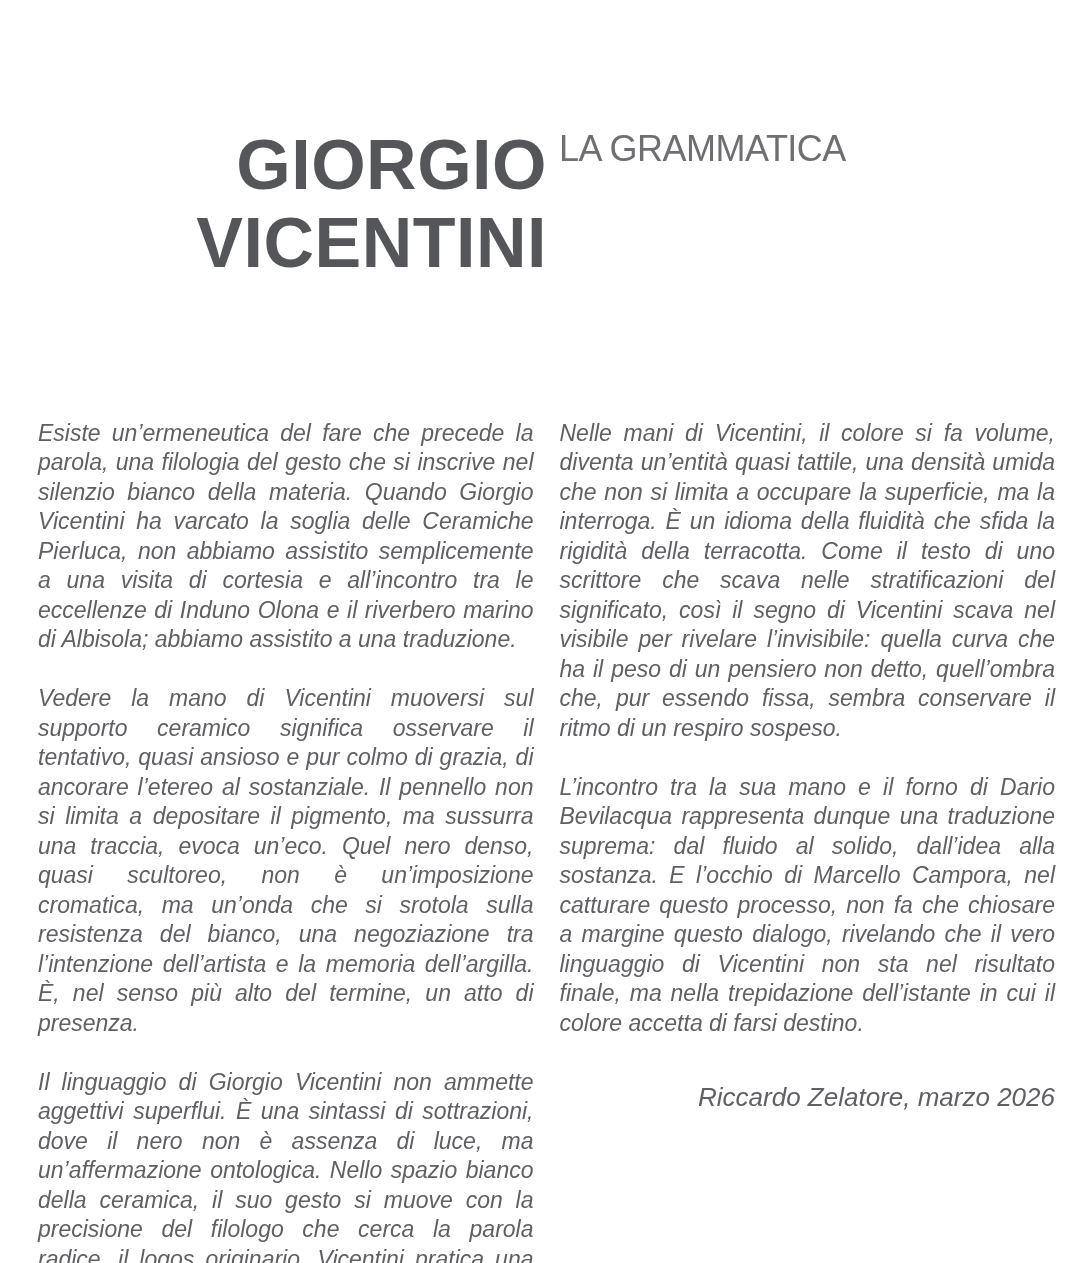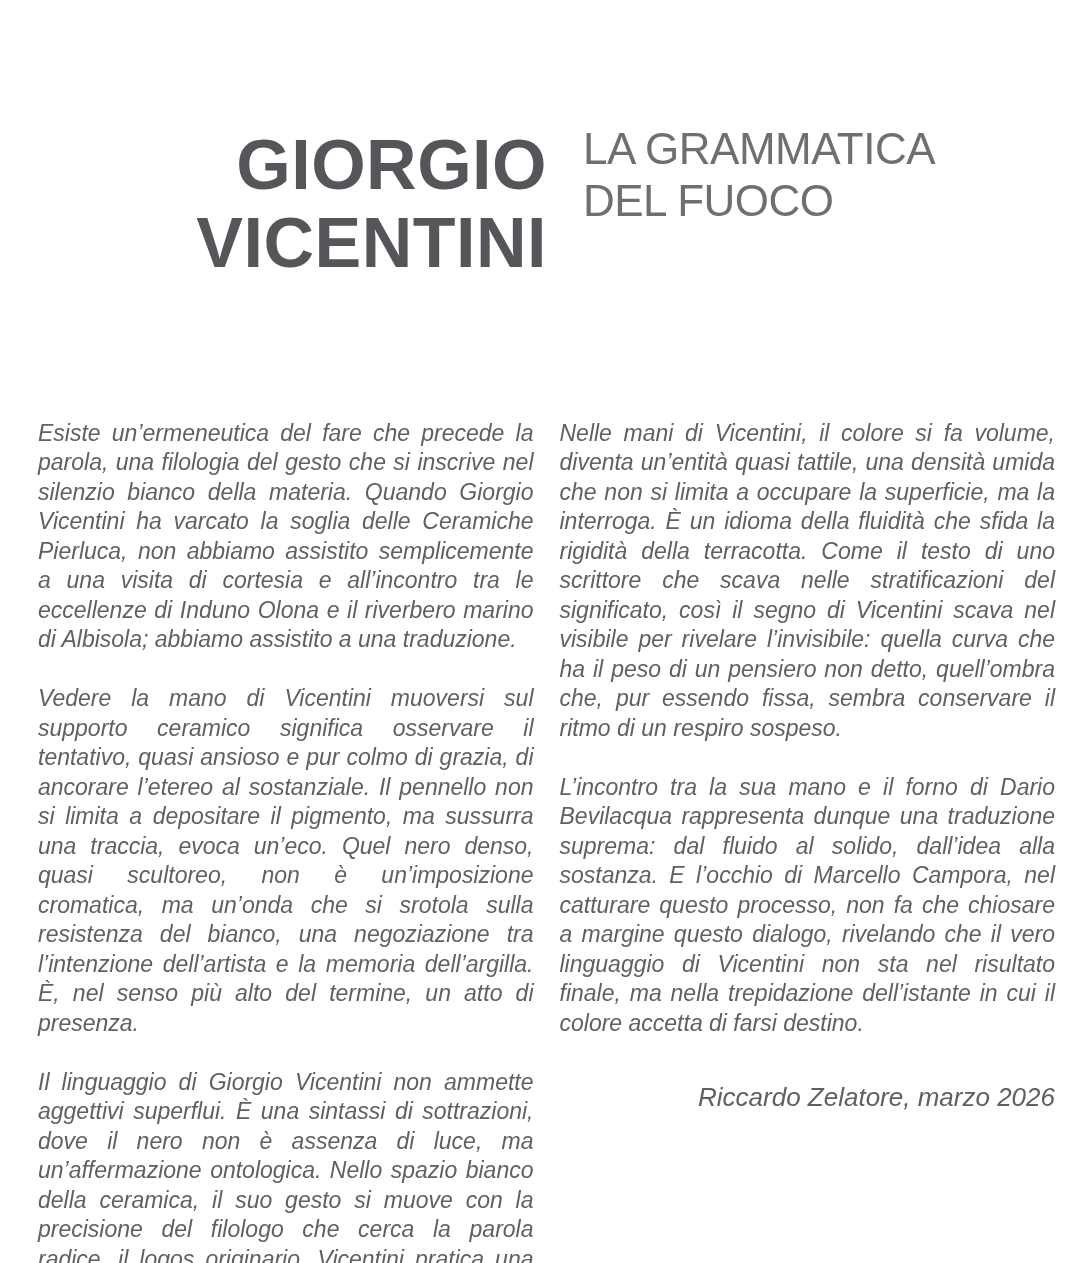--- a/index.html
+++ b/index.html
@@ -15,39 +15,38 @@
     overflow: hidden;
     font-family: "Liberation Sans", sans-serif;
     box-sizing: border-box;
     padding: 0 24px 0 38px;
   }
   
   .header {
     display: flex;
     align-items: flex-start;
     margin-top: 79px;
-    gap: 24px;
   }
   .title-block {
     width: 509px;
     flex: 0 0 509px;
     text-align: right;
     font-weight: bold;
     font-size: 70px;
     line-height: 78px;
     letter-spacing: 0.5px;
     color: #55565a;
     white-space: nowrap;
   }
   .subtitle-block {
     flex: 1;
     padding-left: 12px;
     margin-top: 44px;
     font-weight: 300;
-    font-size: 44px;
+    font-size: 36px;
     line-height: 52px;
     letter-spacing: -0.5px;
     color: #6e6f72;
     white-space: nowrap;
   }
   .title-line, .subtitle-line { display: block; }
   
   .article {
     display: flex;
     gap: 26px;
@@ -80,21 +79,20 @@
 
 <div class="page">
 
   <div class="header">
     <h1 class="title-block">
       <span class="title-line">GIORGIO</span>
       <span class="title-line">VICENTINI</span>
     </h1>
     <h2 class="subtitle-block">
       <span class="subtitle-line">LA GRAMMATICA</span>
-      <span class="subtitle-line">DEL FUOCO</span>
     </h2>
   </div>
 
   <div class="article">
     <div class="column">
       <p>Esiste un’ermeneutica del fare che precede la parola, una filologia del gesto che si inscrive nel silenzio bianco della materia. Quando Giorgio Vicentini ha varcato la soglia delle Ceramiche Pierluca, non abbiamo assistito semplicemente a una visita di cortesia e all’incontro tra le eccellenze di Induno Olona e il riverbero marino di Albisola; abbiamo assistito a una traduzione.</p>
       <p>Vedere la mano di Vicentini muoversi sul supporto ceramico significa osservare il tentativo, quasi ansioso e pur colmo di grazia, di ancorare l’etereo al sostanziale. Il pennello non si limita a depositare il pigmento, ma sussurra una traccia, evoca un’eco. Quel nero denso, quasi scultoreo, non è un’imposizione cromatica, ma un’onda che si srotola sulla resistenza del bianco, una negoziazione tra l’intenzione dell’artista e la memoria dell’argilla. È, nel senso più alto del termine, un atto di presenza.</p>
       <p>Il linguaggio di Giorgio Vicentini non ammette aggettivi superflui. È una sintassi di sottrazioni, dove il nero non è assenza di luce, ma un’affermazione ontologica. Nello spazio bianco della ceramica, il suo gesto si muove con la precisione del filologo che cerca la parola radice, il logos originario. Vicentini pratica una “poetica del limite”: il suo pennello</p>
     </div>
     <div class="column">

